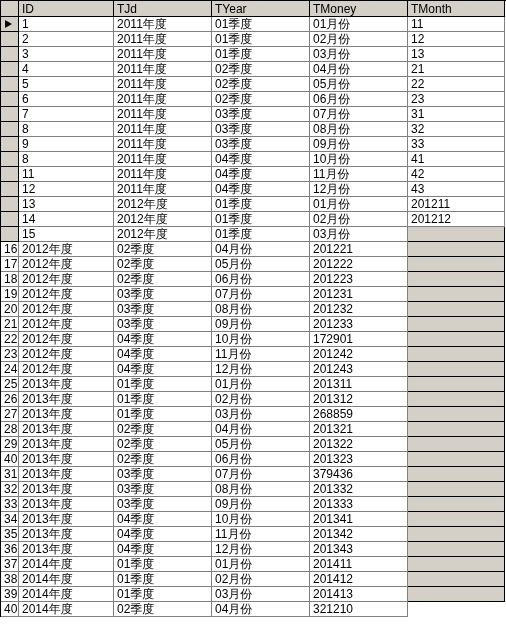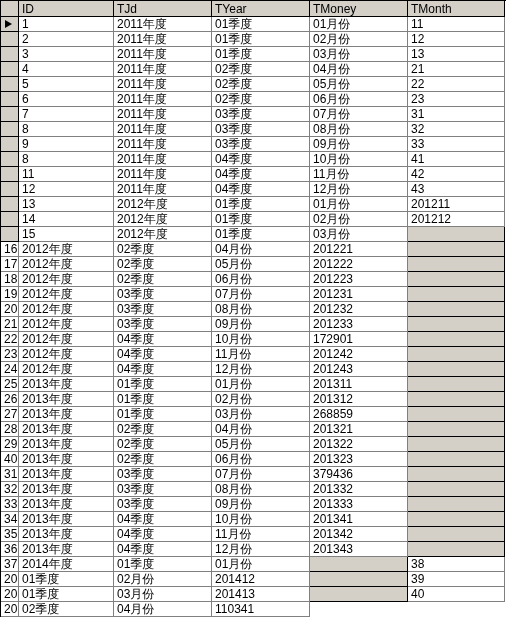--- a/index.html
+++ b/index.html
@@ -286,31 +286,32 @@
     <div class="cell">36</div>
     <div class="cell">2013年度</div>
     <div class="cell">04季度</div>
     <div class="cell">12月份</div>
     <div class="cell">201343</div>
     <div class="rowhdr"></div>
     <div class="cell">37</div>
     <div class="cell">2014年度</div>
     <div class="cell">01季度</div>
     <div class="cell">01月份</div>
+    <div class="cell">201411</div>
     <div class="rowhdr"></div>
     <div class="cell">38</div>
     <div class="cell">2014年度</div>
     <div class="cell">01季度</div>
     <div class="cell">02月份</div>
     <div class="cell">201412</div>
     <div class="rowhdr"></div>
     <div class="cell">39</div>
     <div class="cell">2014年度</div>
     <div class="cell">01季度</div>
     <div class="cell">03月份</div>
     <div class="cell">201413</div>
     <div class="rowhdr"></div>
     <div class="cell">40</div>
     <div class="cell">2014年度</div>
     <div class="cell">02季度</div>
     <div class="cell">04月份</div>
-    <div class="cell">110341</div>
+    <div class="cell">321210</div>
   </div>
 
 </body></html>

